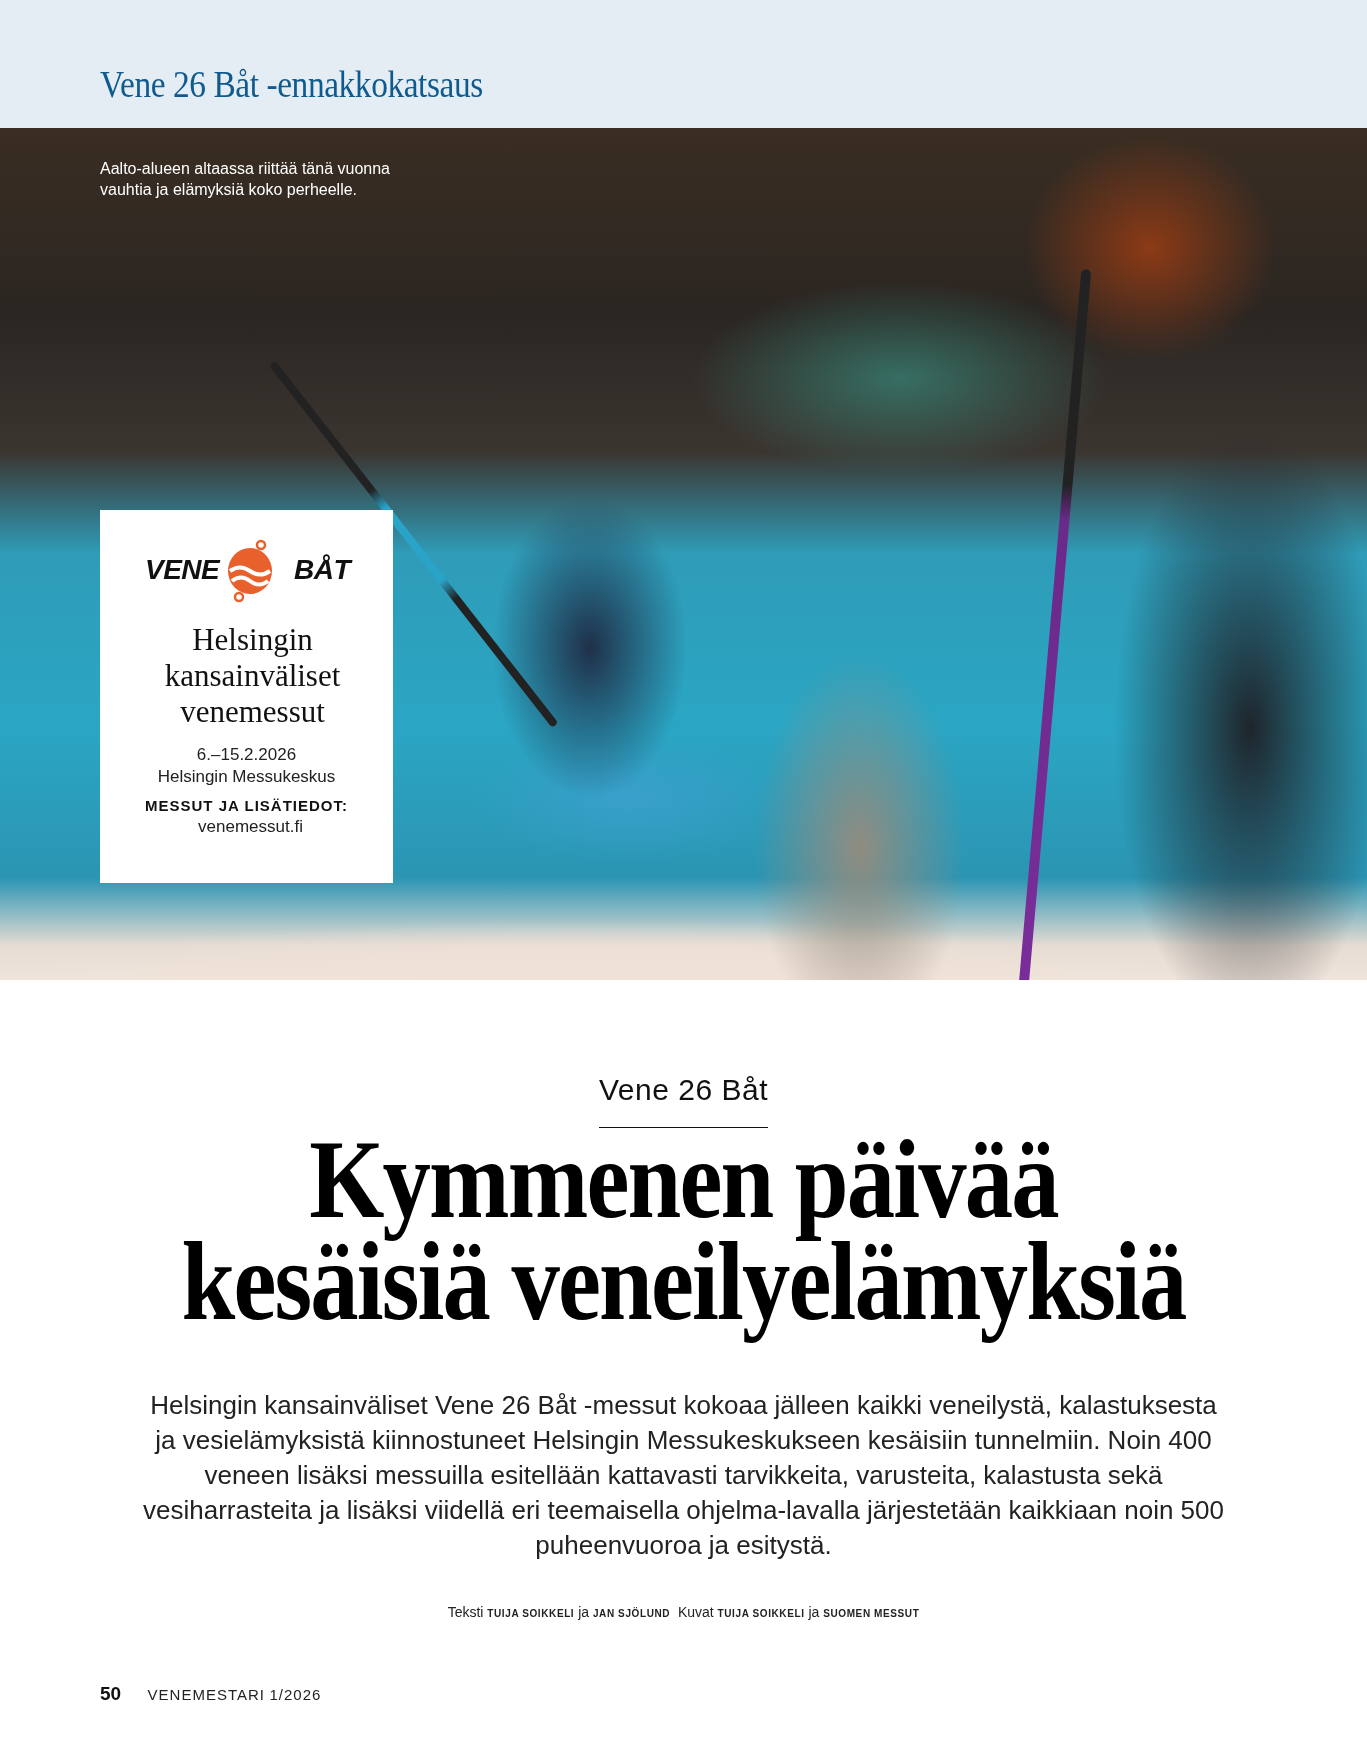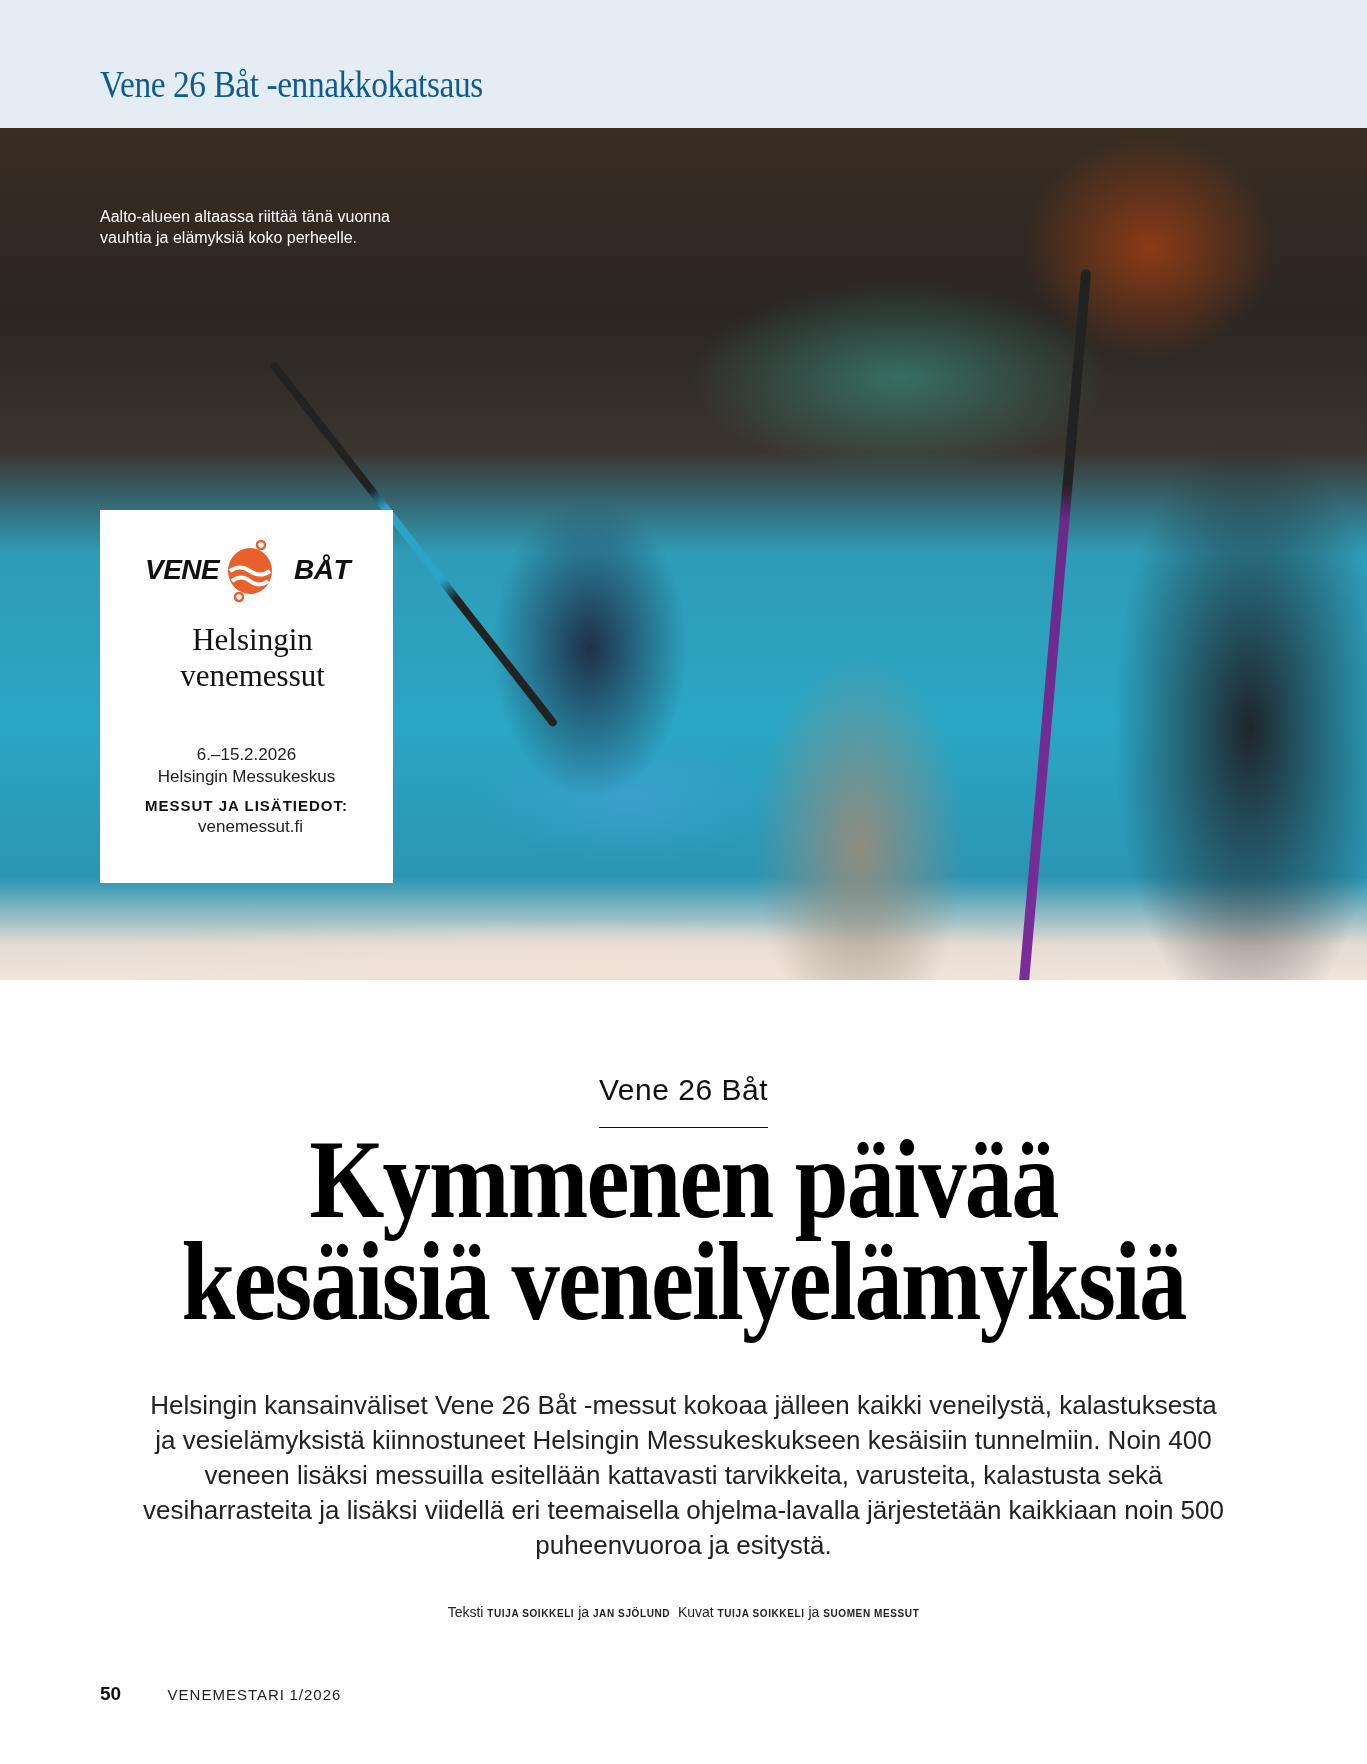--- a/index.html
+++ b/index.html
@@ -24,21 +24,21 @@
         radial-gradient(ellipse 170px 380px at 1250px 600px, rgba(30,30,35,0.95), rgba(30,30,35,0) 80%),
         radial-gradient(ellipse 140px 260px at 860px 720px, rgba(150,140,125,0.95), rgba(150,140,125,0) 75%),
         radial-gradient(ellipse 130px 200px at 590px 520px, rgba(30,35,60,0.9), rgba(30,35,60,0) 75%),
         radial-gradient(ellipse 200px 80px at 630px 670px, rgba(60,160,205,0.85), rgba(60,160,205,0) 80%),
         radial-gradient(ellipse 700px 60px at 600px 840px, rgba(240,225,215,1), rgba(240,225,215,0) 80%),
         radial-gradient(ellipse 260px 120px at 900px 250px, rgba(60,190,170,0.45), rgba(60,190,170,0) 80%),
         linear-gradient(180deg, #3a2d22 0%, #2b2622 22%, #3b3530 38%, #2f9cb8 50%, #2aa6c4 70%, #2b95b3 88%, #e6dcd3 96%, #f0e4db 100%);
     }
     .photo-caption {
       position: absolute; left: 100px; top: 30px; width: 360px;
-      color: #ffffff; font-size: 16px; line-height: 21px; margin-top: 48px;
+      color: #ffffff; font-size: 16px; line-height: 21px;
     }
     .paddle {
       position: absolute; left: 268px; top: 235px; width: 8px; height: 460px;
       background: linear-gradient(180deg, #222 0%, #222 35%, #2aa3c9 40%, #2aa3c9 60%, #222 65%);
       transform: rotate(-38deg); transform-origin: top center; border-radius: 4px;
     }
     .paddle2 {
       position: absolute; left: 1050px; top: 140px; width: 10px; height: 720px;
       background: linear-gradient(180deg, #222 0%, #222 30%, #6a2a8a 35%, #7a2d9a 100%);
       transform: rotate(5deg); border-radius: 5px;
@@ -96,21 +96,21 @@
       font-size: 26px; line-height: 35px; color: #222;
     }
     .credits {
       position: absolute; left: 0; width: 1367px; top: 1604px; text-align: center;
       font-size: 14px; color: #222;
     }
     .credits b { font-weight: bold; font-size: 10px; letter-spacing: 0.6px; }
     .footer {
       position: absolute; left: 100px; top: 1683px; font-size: 16px; color: #222;
     }
-    .page-num { font-weight: bold; font-size: 19px; color: #111; margin-right: 42px; }
+    .page-num { font-weight: bold; font-size: 19px; color: #111; margin-right: 22px; }
     .footer-pub { letter-spacing: 1px; font-size: 15px; }
   </style>
 </head>
 <body>
 
 <div class="header-band">
   <div class="section-title">Vene 26 Båt -ennakkokatsaus</div>
 </div>
 
 <div class="photo">
@@ -128,20 +128,21 @@
         <circle cx="34" cy="7" r="4" fill="none" stroke="#e8602c" stroke-width="2.5"></circle>
         <circle cx="12" cy="59" r="4" fill="none" stroke="#e8602c" stroke-width="2.5"></circle>
         <ellipse cx="23" cy="33" rx="22" ry="23" fill="#e8602c"></ellipse>
         <path d="M3 33 Q13 26 23 33 T43 33" fill="none" stroke="#ffffff" stroke-width="4"></path>
         <path d="M5 43 Q14 36 23 43 T41 43" fill="none" stroke="#ffffff" stroke-width="4"></path>
       </svg>
       <span class="logo-word right">BÅT</span>
     </div>
     <div class="info-heading">
       <span>Helsingin</span>
+      <span>kansainväliset</span>
       <span>venemessut</span>
     </div>
     <div class="info-date">6.–15.2.2026</div>
     <div class="info-venue">Helsingin Messukeskus</div>
     <div class="info-tickets-label">MESSUT JA LISÄTIEDOT:</div>
     <div class="info-url">venemessut.fi</div>
   </div>
 </div>
 
 <div class="kicker">

